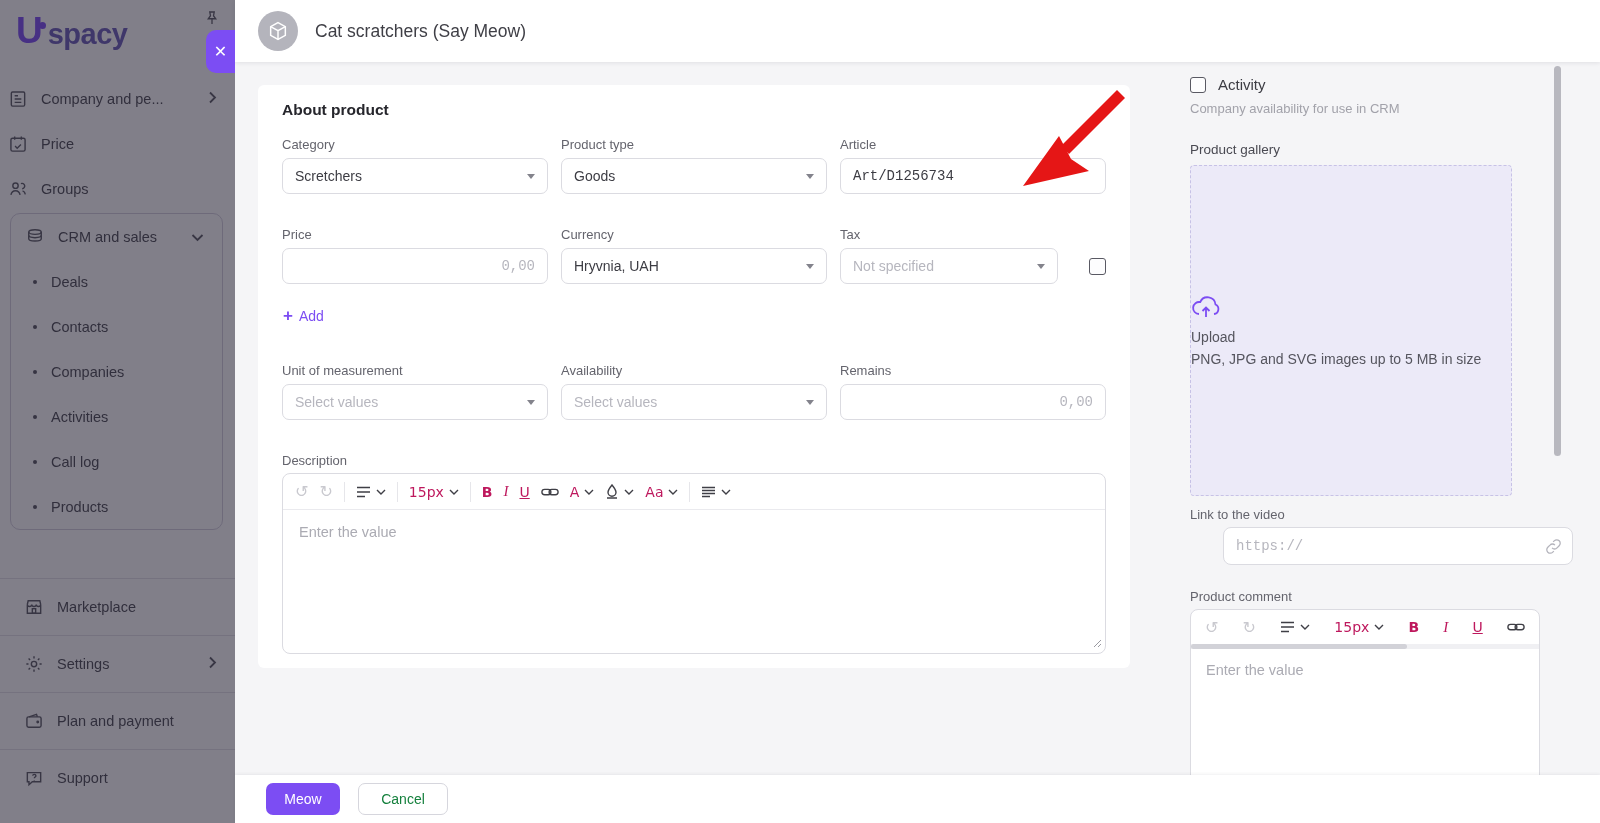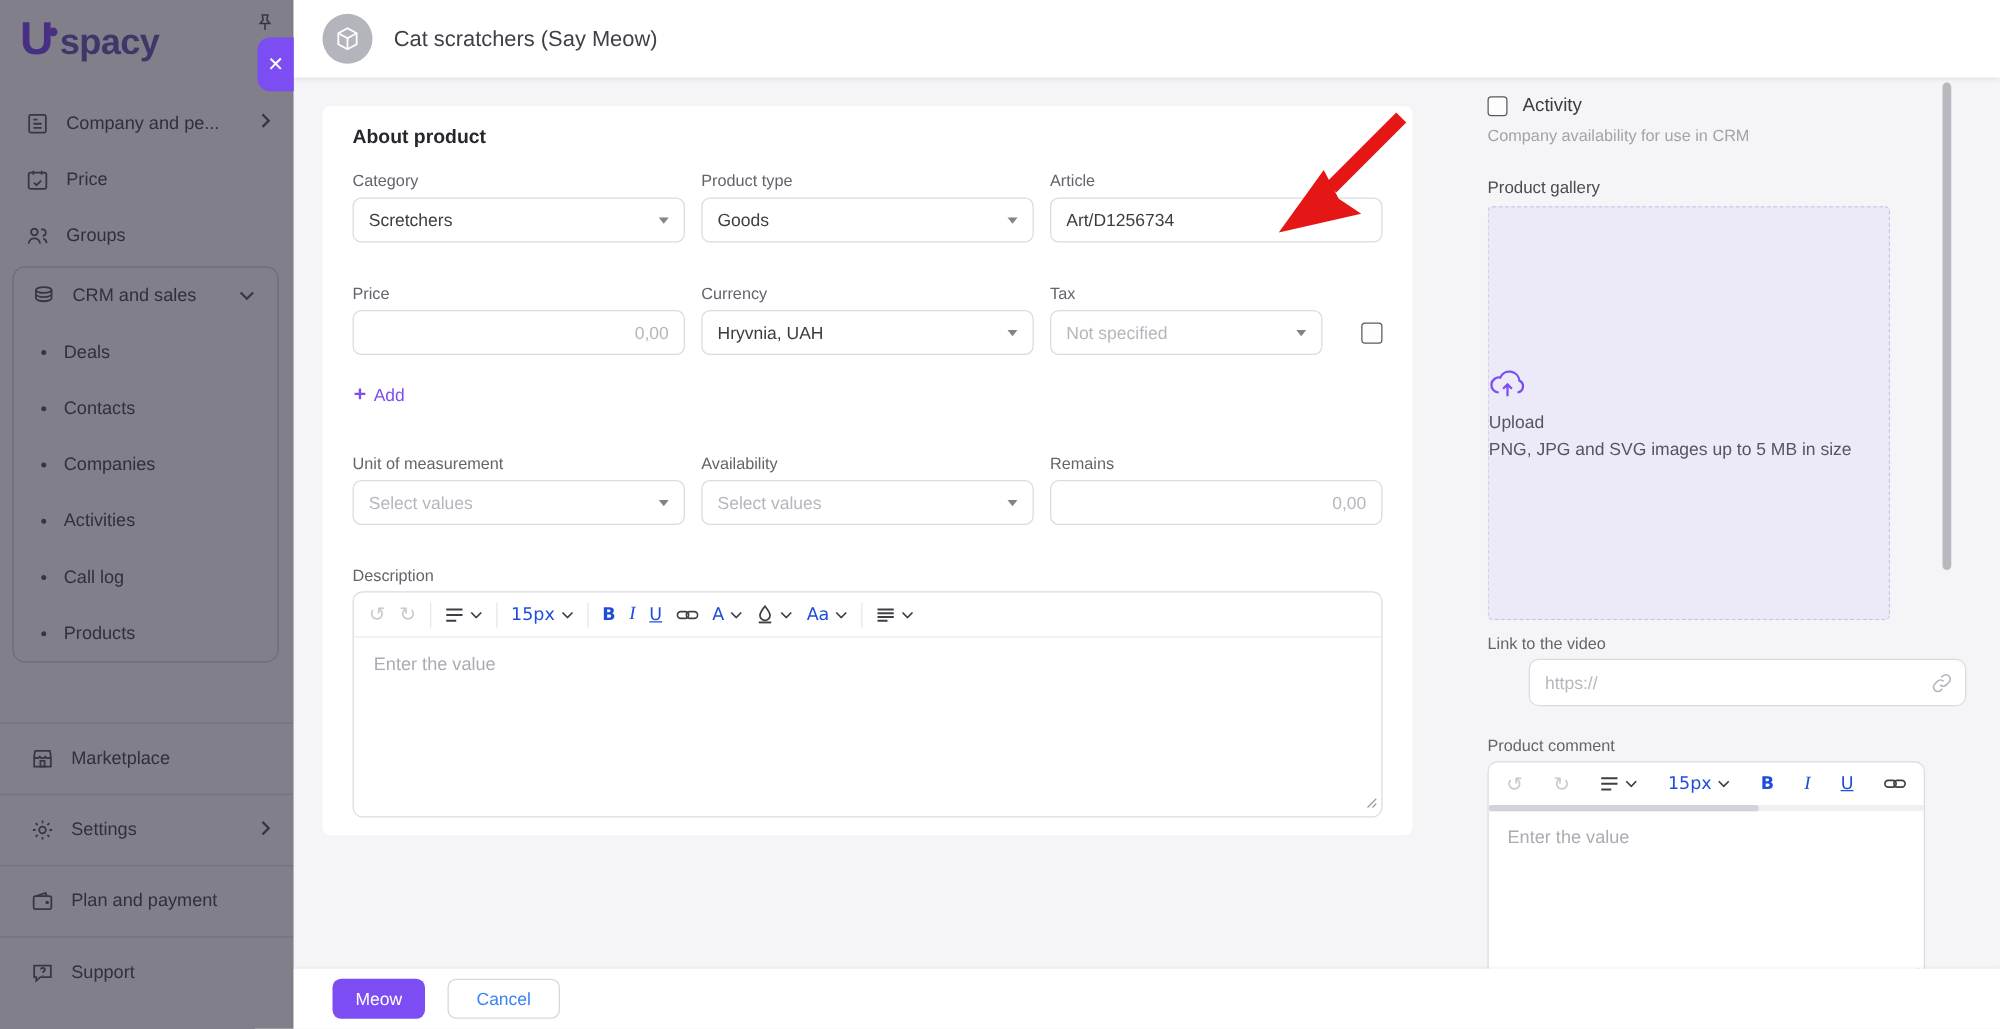--- a/index.html
+++ b/index.html
@@ -10,21 +10,21 @@
   .sidebar { position:absolute; left:0; top:0; width:235px; height:823px;
     background:#ffffff; z-index:1; }
   .logo { position:absolute; left:16px; top:12px; display:flex; align-items:flex-end; }
   .logo-u { font-size:37px; font-weight:700; color:#7C4DF3; line-height:1;
     letter-spacing:-2px; }
   .logo-dot { width:7px; height:7px; background:#7C4DF3; border-radius:50%;
     margin:0 2px 20px -2px; }
   .logo-rest { font-size:29px; font-weight:600; color:#6A5BB8; line-height:1.05; letter-spacing:-0.5px; }
   .pin { position:absolute; left:203px; top:9px; color:#5A5A63; }
   .nav { position:absolute; left:0; top:76px; width:235px; }
-  .nav-item { height:45px; display:flex; align-items:center; padding-left:20px;
+  .nav-item { height:45px; display:flex; align-items:center; padding-left:8px;
     gap:13px; color:#4A4A52; font-size:14.5px; cursor:pointer; }
   .nav-item svg.mi { flex:0 0 auto; }
   .nav-label { flex:1; white-space:nowrap; overflow:hidden; }
   .chev { margin-right:18px; color:#5A5A63; }
   .crm-card { margin:2px 12px 0 10px; border:1px solid #D4D0DE; border-radius:10px; }
   .crm-card .nav-item { padding-left:14px; }
   .sub-item { height:45px; display:flex; align-items:center; padding-left:22px;
     gap:14px; color:#4A4A52; font-size:14.5px; cursor:pointer; }
   .bullet { width:4px; height:4px; border-radius:50%; background:#55555E; }
   .bottom-group { position:absolute; left:0; top:578px; width:235px; }
@@ -49,38 +49,38 @@
     background:#fff; border-radius:6px; }
   .card-title { position:absolute; left:24px; top:16px; font-size:15.5px;
     font-weight:700; color:#26262C; }
   .frow { position:absolute; left:24px; display:flex; gap:13px; }
   .fcol { width:266px; }
   .flabel { font-size:13px; color:#64646D; margin-bottom:6px; }
   .select, .input { height:36px; border:1px solid #DBDBE1; border-radius:7px;
     background:#fff; display:flex; align-items:center; padding:0 12px;
     font-size:14px; color:#3C3C43; width:100%; }
   .select { justify-content:space-between; cursor:pointer; }
-  .input { font-family:Liberation Sans, sans-serif; }
+  .input { font-family:Liberation Mono, monospace; }
   .input::placeholder { color:#B6B6BE; }
   .input.num { text-align:right; }
   .ph { color:#B6B6BE; }
   .caret { width:0; height:0; border-left:4.5px solid transparent;
     border-right:4.5px solid transparent; border-top:5.5px solid #83838C; }
   .cbx { width:17px; height:17px; border:1.5px solid #595963; border-radius:3px;
     background:#FDFDFE; cursor:pointer; flex:0 0 auto; }
   .add-link { position:absolute; left:25px; top:222px; display:flex; align-items:center;
     gap:6px; color:#7C4DF3; font-size:14px; cursor:pointer; }
   .plus { font-size:17px; font-weight:700; line-height:1; }
 
   
   .editor { position:absolute; left:24px; top:388px; width:824px; height:181px;
     border:1px solid #DBDBE1; border-radius:8px; background:#fff; overflow:hidden; }
   .ed-toolbar { height:36px; border-bottom:1px solid #EAEAEE; display:flex;
     align-items:center; padding:0 12px; gap:11px; }
-  .tb-btn { display:flex; align-items:center; gap:5px; color:#1d4ed8; font-size:14px;
+  .tb-btn { display:flex; align-items:center; gap:5px; color:#be185d; font-size:14px;
     cursor:pointer; font-family:"DejaVu Sans","Liberation Sans",sans-serif; }
   .tb-btn.dis { color:#C9C9CF; font-size:16px; }
   .tb-sep { width:1px; height:20px; background:#E6E6EA; }
   .tb-b { font-weight:700; }
   .tb-i { font-style:italic; font-family:"Liberation Serif",serif; font-size:15px; }
   .tb-u { text-decoration:underline; }
   .ed-body { position:relative; height:144px; padding:14px 16px; font-size:14.5px;
     color:#ABABB3; }
   .resize-h { position:absolute; right:3px; bottom:3px; }
 
@@ -110,21 +110,21 @@
     background:#D2D2D8; border-radius:3px; }
   .c-body { position:relative; height:141px; padding:13px 15px; font-size:14.5px;
     color:#ABABB3; }
 
   
   .m-footer { position:absolute; left:0; bottom:0; width:100%; height:48px;
     background:#fff; box-shadow:0 -1px 3px rgba(40,40,60,0.07); display:flex;
     align-items:center; gap:18px; padding-left:31px; z-index:4; }
   .btn-save { width:74px; height:32px; background:#7C4DF3; color:#fff; border:none;
     border-radius:7px; font-size:14px; cursor:pointer; font-family:inherit; }
-  .btn-cancel { width:90px; height:32px; background:#fff; color:#3b82f6;
+  .btn-cancel { width:90px; height:32px; background:#fff; color:#15803d;
     border:1px solid #D6D6DD; border-radius:7px; font-size:14px; cursor:pointer; font-family:inherit; }
 
   .vscroll-thumb { position:absolute; left:1319px; top:66px; width:7px; height:390px;
     background:#B8B8BF; border-radius:4px; z-index:6; cursor:pointer; }
   .red-arrow { position:absolute; left:770px; top:86px; z-index:7; pointer-events:none; }
 </style>
 </head>
 <body>
 
 <div class="sidebar">

